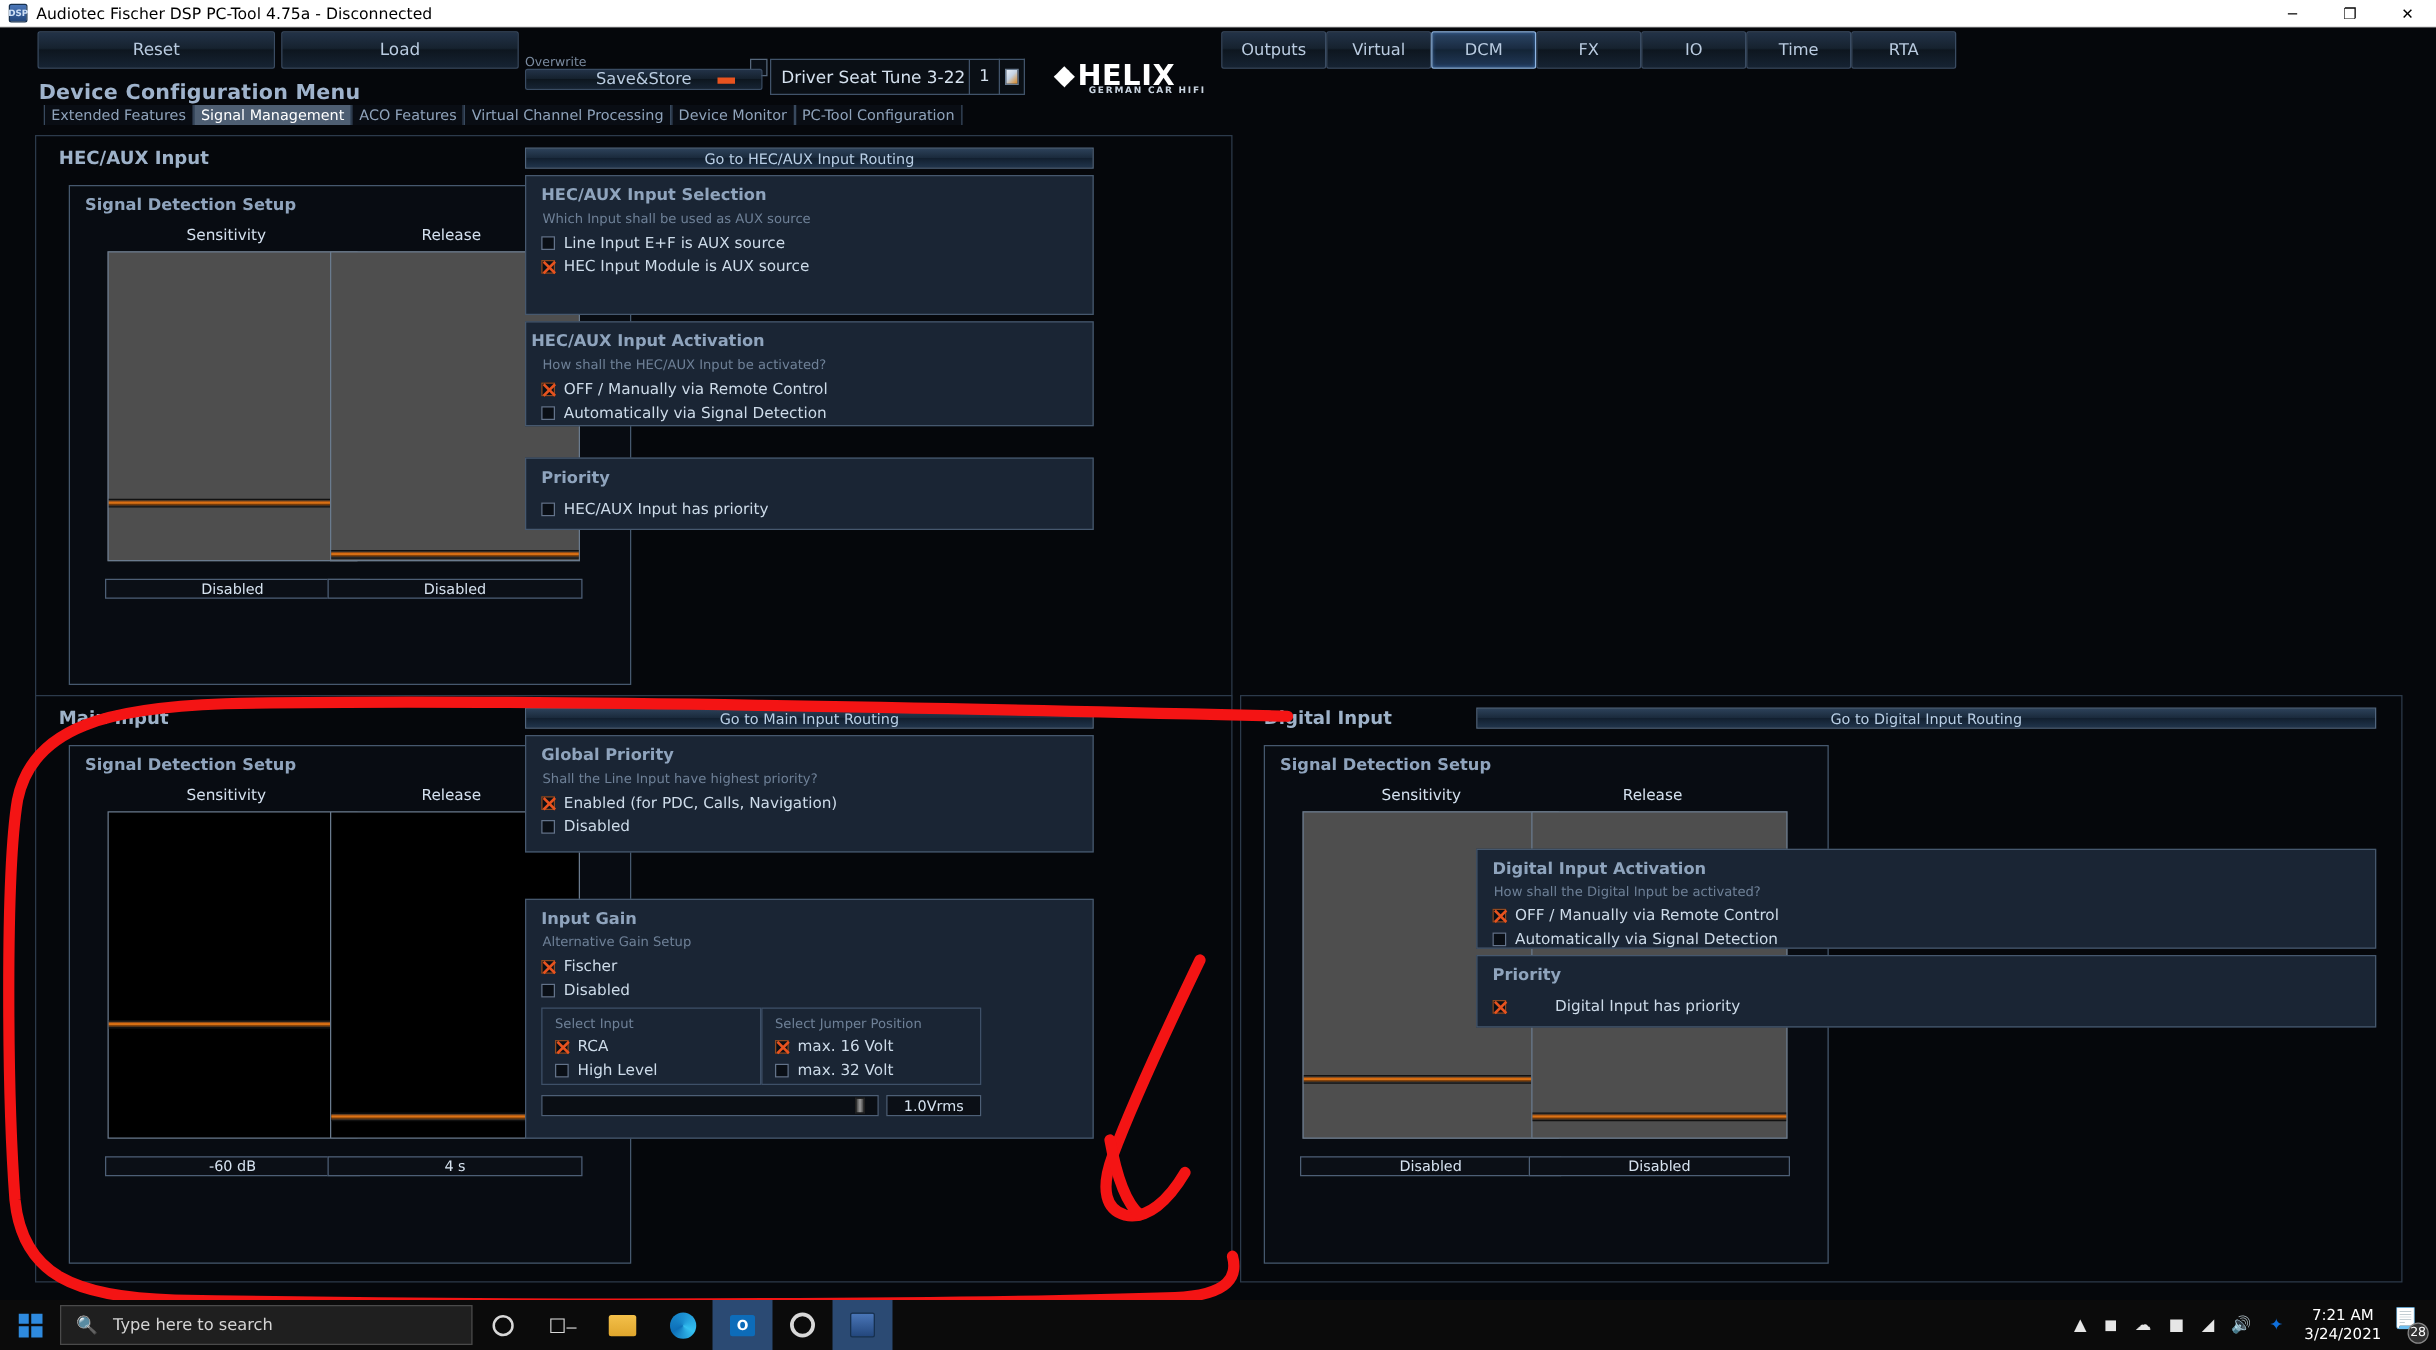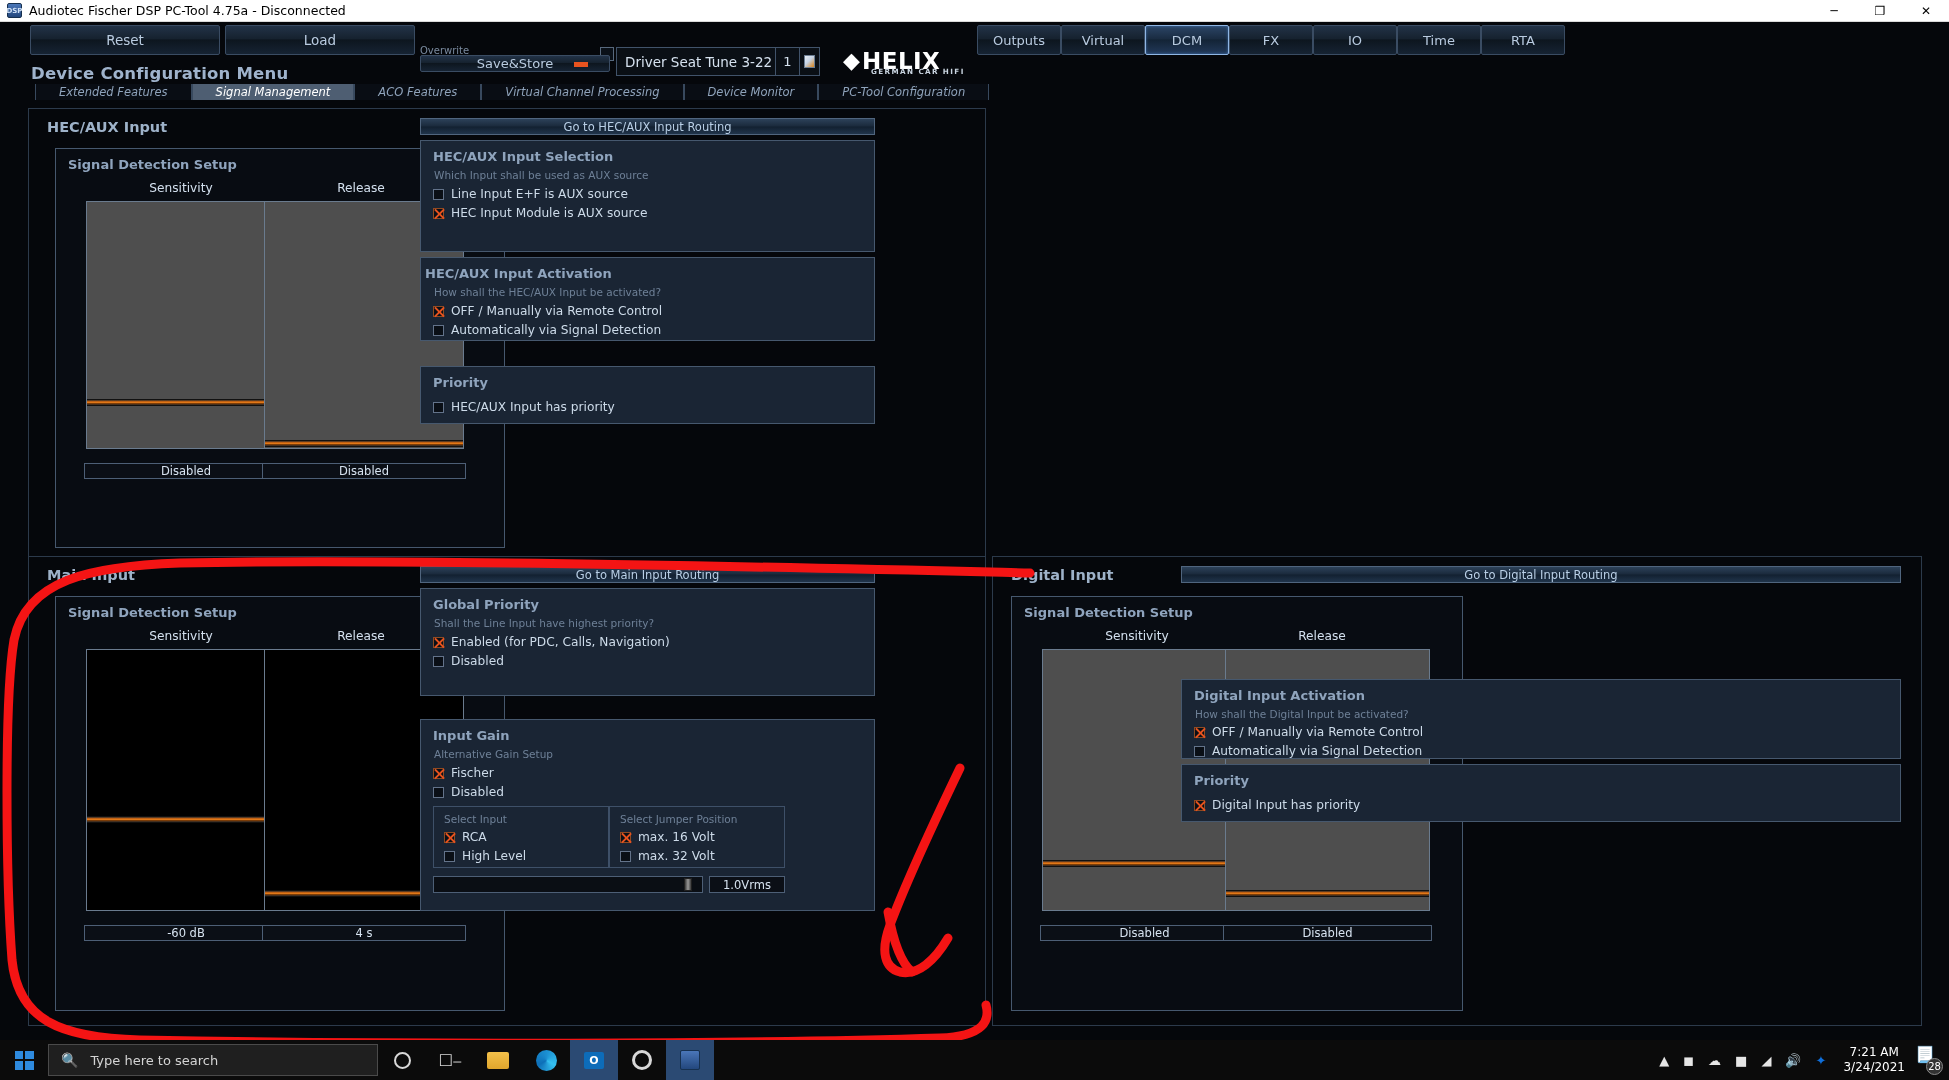--- a/index.html
+++ b/index.html
@@ -81,23 +81,23 @@
   .helix .wordmark{ color:#fff; font-weight:bold; font-size:23px; letter-spacing:0.5px;
                     font-family:"DejaVu Sans","Liberation Sans",sans-serif; }
   .helix .sub{ position:absolute; left:28px; top:21px; font-size:7.2px; color:#c9d4e0;
                letter-spacing:1.4px; font-weight:bold; }
 
   
   .dcm-title{ position:absolute; left:31px; top:64px; font-size:16.5px; font-weight:bold;
               color:#9fb3cc; letter-spacing:0.2px; }
   .tabstrip{ position:absolute; left:35px; top:84px; height:16px; display:flex; }
   .tab{
-    height:16px; padding:0 23px; font-size:11.5px; color:#8fa3bb;
+    height:16px; padding:0 5px; font-size:11.5px; color:#8fa3bb;
     border-left:1px solid #38495e; border-right:1px solid #38495e;
-    background:#090d14; display:flex; align-items:center;font-style:italic;
+    background:#090d14; display:flex; align-items:center;
   }
   .tab.sel{ background:#4e5e72; color:#ffffff; }
   .panel-title{ font-size:14.5px; font-weight:bold; color:#9eb2c9; }
 
   .grp{
     position:absolute; border:1px solid #46586e; background:#080c12;
   }
   .grp-blue{ background:#1a2534; border:1px solid #46586e; }
   .grp-h{ font-size:13px; font-weight:bold; color:#8fa4bd; }
   .grp-sub{ font-size:10.5px; color:#6e8097; }
@@ -301,21 +301,21 @@
 
       <div class="meterlbl" style="position:absolute;left:205px;top:32px;width:200px;">Release</div>
       <div class="meter black" style="left:208px;top:52px;width:200px;height:262px;">
         <div class="handle" style="top:240px;"></div>
       </div>
       <div class="valuebox" style="left:206px;top:328px;width:204px;">4 s</div>
     </div>
 
     <div class="routebtn" style="left:391px;top:9px;width:455px;">Go to Main Input Routing</div>
 
-    <div class="grp grp-blue" style="left:391px;top:31px;width:455px;height:108px;">
+    <div class="grp grp-blue" style="left:391px;top:31px;width:455px;height:94px;">
       <div class="grp-h" style="position:absolute;left:12px;top:8px;">Global Priority</div>
       <div class="grp-sub" style="position:absolute;left:13px;top:28px;">Shall the Line Input have highest priority?</div>
       <div class="chk" style="position:absolute;left:12px;top:45px;">
         <span class="box on"></span>
         <span>Enabled (for PDC, Calls, Navigation)</span>
       </div>
       <div class="chk" style="position:absolute;left:12px;top:64px;">
         <span class="box"></span>
         <span>Disabled</span>
       </div>
@@ -394,21 +394,21 @@
         <span>OFF / Manually via Remote Control</span>
       </div>
       <div class="chk" style="position:absolute;left:12px;top:63px;">
         <span class="box"></span>
         <span>Automatically via Signal Detection</span>
       </div>
     </div>
 
     <div class="grp grp-blue" style="left:188px;top:207px;width:720px;height:58px;">
       <div class="grp-h" style="position:absolute;left:12px;top:8px;">Priority</div>
-      <div class="chk" style="position:absolute;left:12px;top:32px;">
+      <div class="chk" style="position:absolute;left:12px;top:32px;gap:32px;">
         <span class="box on"></span>
         <span>Digital Input has priority</span>
       </div>
     </div>
   </div>
 
   <svg class="ann" viewBox="0 0 1949 1080" xmlns="http://www.w3.org/2000/svg">
     <path d="M 1030,573 C 860,569 420,558 180,563 C 90,566 26,580 14,640
              C 4,700 6,880 12,960 C 18,1020 60,1038 140,1040
              C 400,1045 760,1044 940,1038 C 985,1036 990,1020 986,1005" fill="none" stroke="#f41414" stroke-width="9" stroke-linecap="round"></path>

